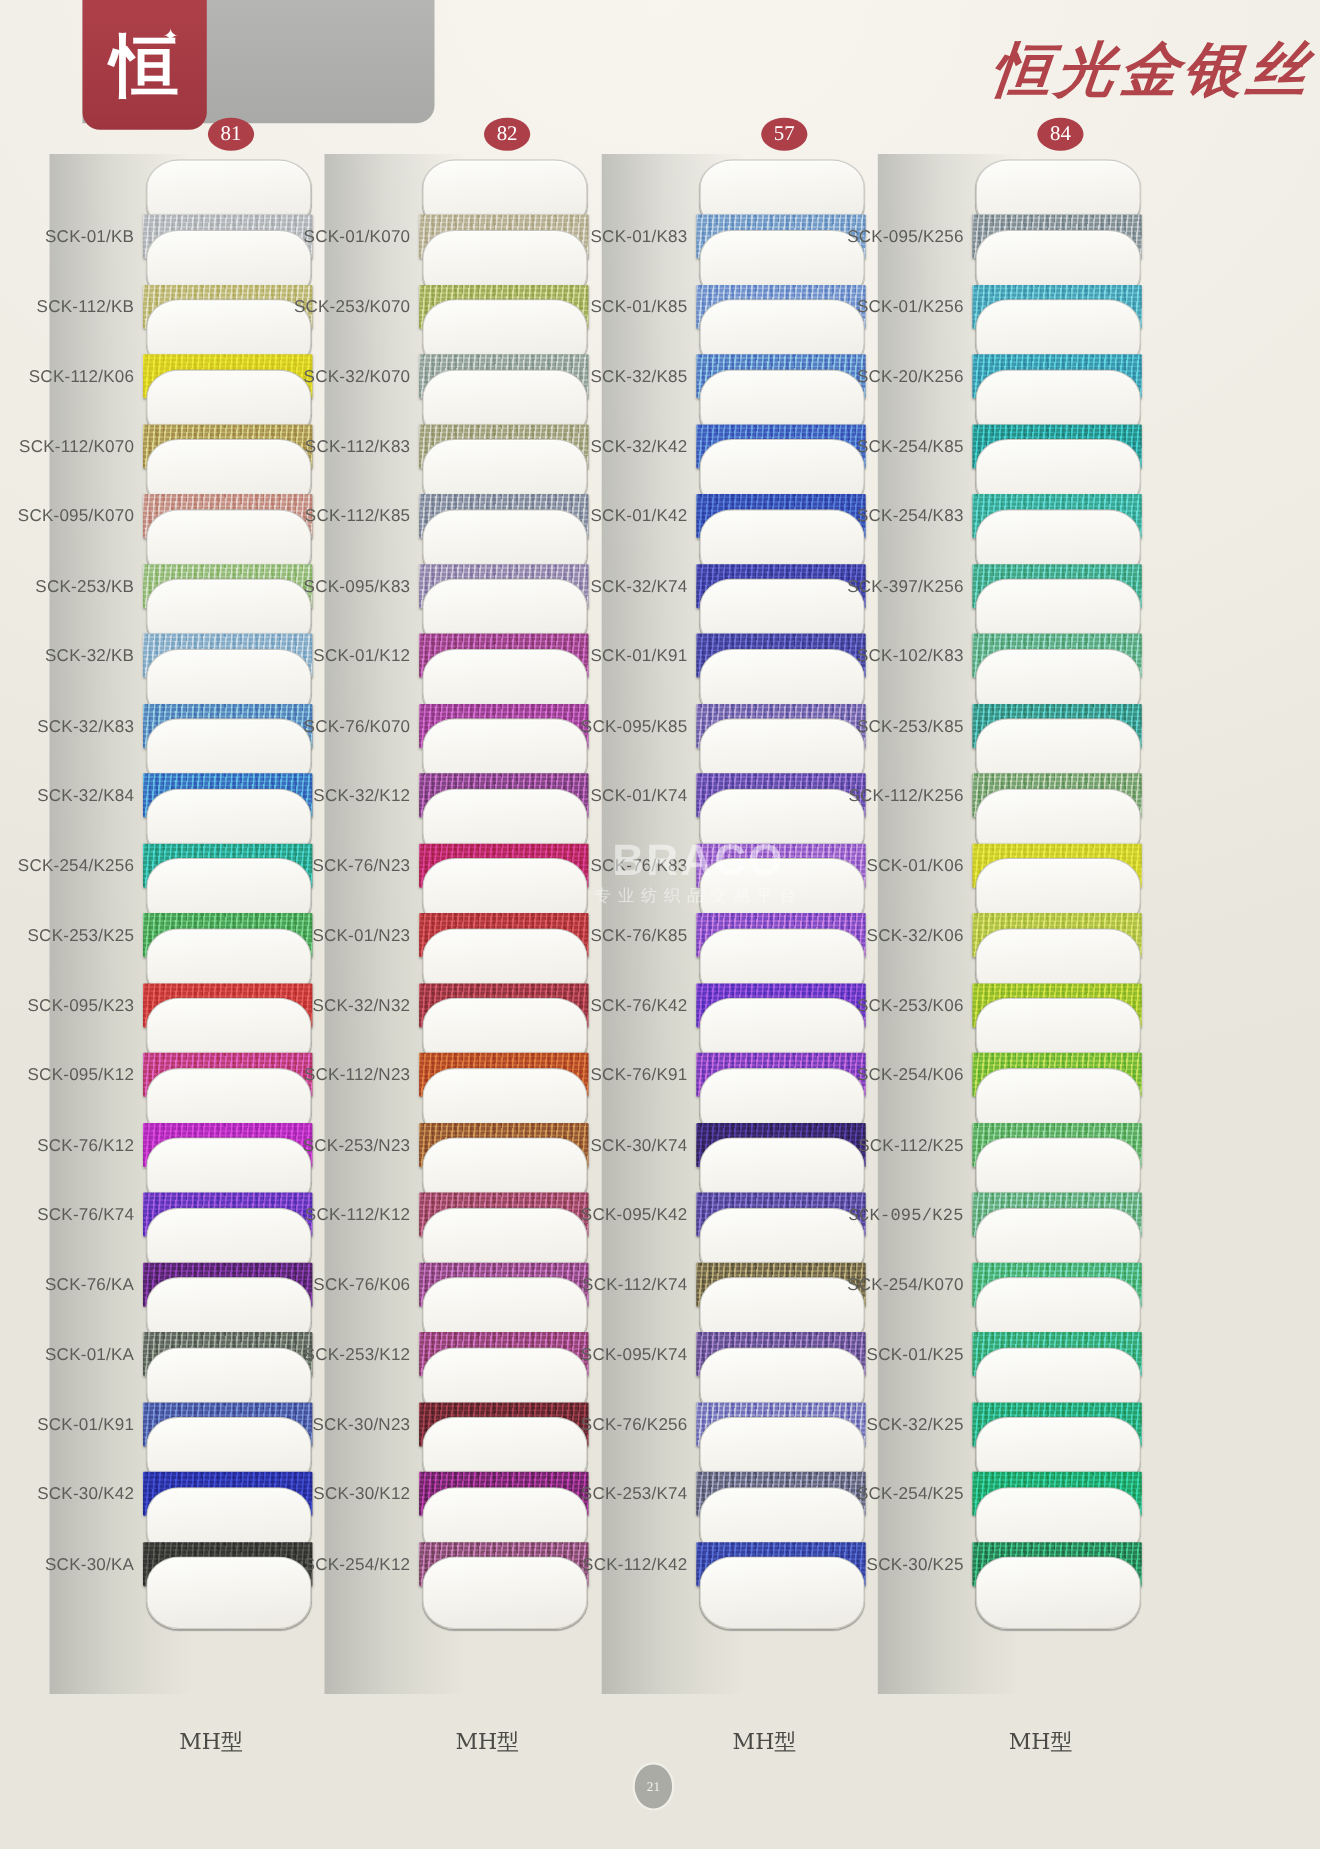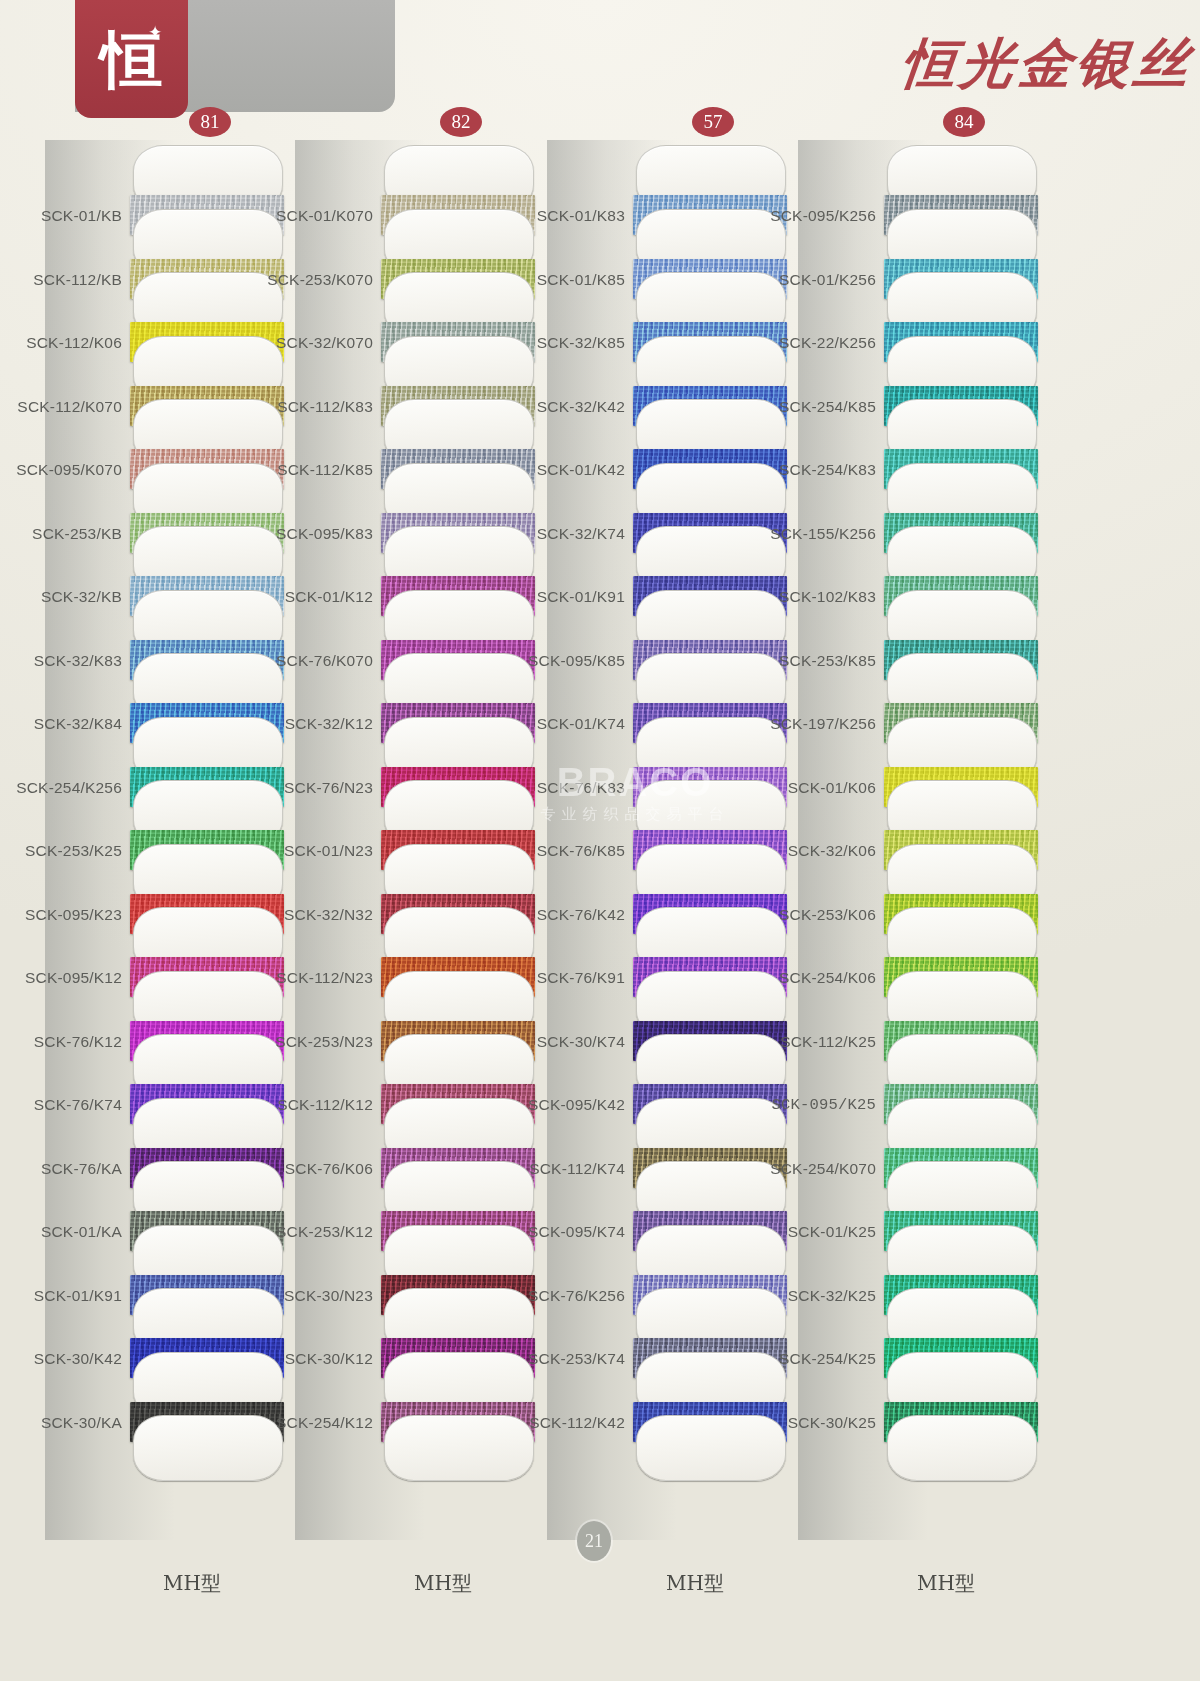--- a/index.html
+++ b/index.html
@@ -101,24 +101,24 @@
     font-family:"Liberation Sans",sans-serif;
     letter-spacing:.2px;
   }
 
   .mh{
     position:absolute;bottom:0;
     font-family:"DejaVu Serif",serif;font-size:20px;color:#4a4b47;
     white-space:nowrap;
   }
   .pagenum{
-    position:absolute;left:577px;top:1521px;width:34px;height:40px;
+    position:absolute;left:577px;top:1604px;width:34px;height:40px;
     border-radius:50%;
     background:#a9aba4;color:#f2f2ee;
-    font-family:"Liberation Serif",serif;font-size:18px;
+    font-family:"Liberation Serif",serif;font-size:12px;
     display:flex;align-items:center;justify-content:center;
     box-shadow:0 0 0 2px rgba(255,255,255,.35);
   }
   .watermark{
     position:absolute;left:470px;top:760px;width:330px;height:70px;
     color:rgba(255,255,255,.50);font-size:40px;font-weight:700;
     font-family:"Liberation Sans",sans-serif;letter-spacing:2px;
     text-align:center;pointer-events:none;
   }
   .watermark small{display:block;font-size:15px;letter-spacing:6px;font-weight:400;}
@@ -464,51 +464,51 @@
       <div class="label" style="left: 706px; width: 170px; top: 207px;">SCK-095/K256</div>
       <div class="bobbin" style="position: absolute; left: 887px; top: 208.5px;">
         <div class="body"></div>
       </div>
       <div class="band" style="position: absolute; left: 884px; top: 258.5px; width: 154px; height: 40px; background: rgb(79, 168, 188);"></div>
       <div class="label" style="left: 706px; width: 170px; top: 270.5px;">SCK-01/K256</div>
       <div class="bobbin" style="position: absolute; left: 887px; top: 272px;">
         <div class="body"></div>
       </div>
       <div class="band" style="position: absolute; left: 884px; top: 322px; width: 154px; height: 40px; background: rgb(63, 160, 182);"></div>
-      <div class="label" style="left: 706px; width: 170px; top: 334px;">SCK-22/K256</div>
+      <div class="label" style="left: 706px; width: 170px; top: 334px;">SCK-20/K256</div>
       <div class="bobbin" style="position: absolute; left: 887px; top: 335.5px;">
         <div class="body"></div>
       </div>
       <div class="band" style="position: absolute; left: 884px; top: 385.5px; width: 154px; height: 40px; background: rgb(44, 154, 150);"></div>
       <div class="label" style="left: 706px; width: 170px; top: 397.5px;">SCK-254/K85</div>
       <div class="bobbin" style="position: absolute; left: 887px; top: 399px;">
         <div class="body"></div>
       </div>
       <div class="band" style="position: absolute; left: 884px; top: 449px; width: 154px; height: 40px; background: rgb(63, 174, 158);"></div>
       <div class="label" style="left: 706px; width: 170px; top: 461px;">SCK-254/K83</div>
       <div class="bobbin" style="position: absolute; left: 887px; top: 462.5px;">
         <div class="body"></div>
       </div>
       <div class="band" style="position: absolute; left: 884px; top: 512.5px; width: 154px; height: 40px; background: rgb(72, 172, 142);"></div>
-      <div class="label" style="left: 706px; width: 170px; top: 524.5px;">SCK-155/K256</div>
+      <div class="label" style="left: 706px; width: 170px; top: 524.5px;">SCK-397/K256</div>
       <div class="bobbin" style="position: absolute; left: 887px; top: 526px;">
         <div class="body"></div>
       </div>
       <div class="band" style="position: absolute; left: 884px; top: 576px; width: 154px; height: 40px; background: rgb(100, 176, 138);"></div>
       <div class="label" style="left: 706px; width: 170px; top: 588px;">SCK-102/K83</div>
       <div class="bobbin" style="position: absolute; left: 887px; top: 589.5px;">
         <div class="body"></div>
       </div>
       <div class="band" style="position: absolute; left: 884px; top: 639.5px; width: 154px; height: 40px; background: rgb(62, 154, 142);"></div>
       <div class="label" style="left: 706px; width: 170px; top: 651.5px;">SCK-253/K85</div>
       <div class="bobbin" style="position: absolute; left: 887px; top: 653px;">
         <div class="body"></div>
       </div>
       <div class="band" style="position: absolute; left: 884px; top: 703px; width: 154px; height: 40px; background: rgb(127, 168, 120);"></div>
-      <div class="label" style="left: 706px; width: 170px; top: 715px;">SCK-197/K256</div>
+      <div class="label" style="left: 706px; width: 170px; top: 715px;">SCK-112/K256</div>
       <div class="bobbin" style="position: absolute; left: 887px; top: 716.5px;">
         <div class="body"></div>
       </div>
       <div class="band" style="position: absolute; left: 884px; top: 766.5px; width: 154px; height: 40px; background: rgb(207, 208, 44);"></div>
       <div class="label" style="left: 706px; width: 170px; top: 778.5px;">SCK-01/K06</div>
       <div class="bobbin" style="position: absolute; left: 887px; top: 780px;">
         <div class="body"></div>
       </div>
       <div class="band" style="position: absolute; left: 884px; top: 830px; width: 154px; height: 40px; background: rgb(182, 198, 74);"></div>
       <div class="label" style="left: 706px; width: 170px; top: 842px;">SCK-32/K06</div>

